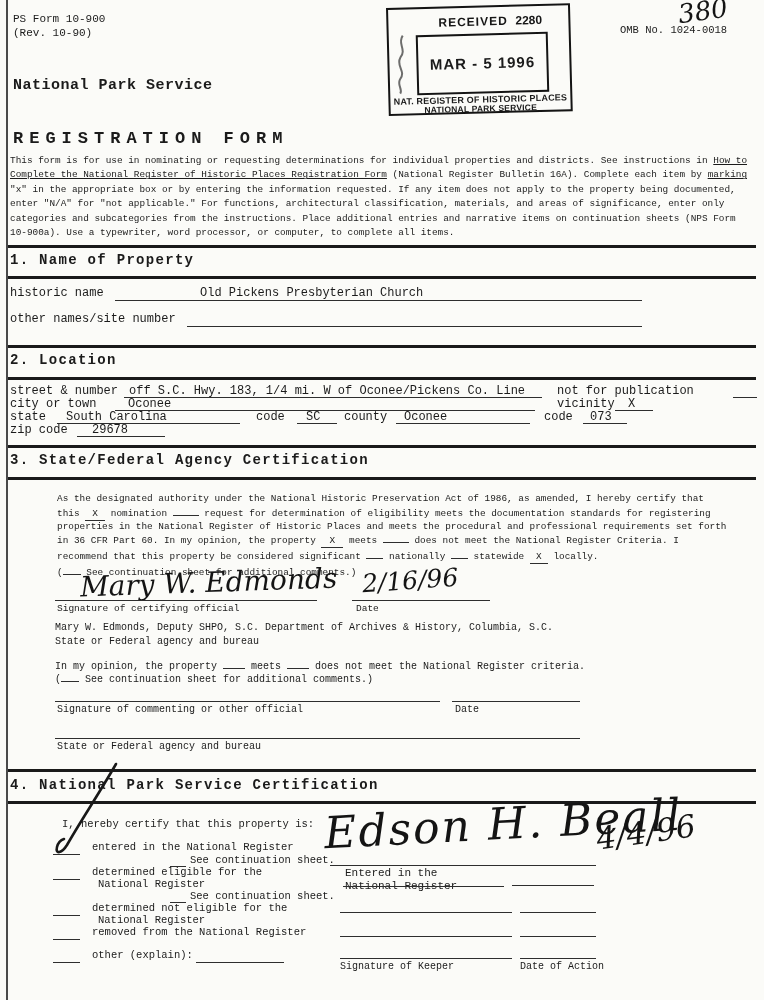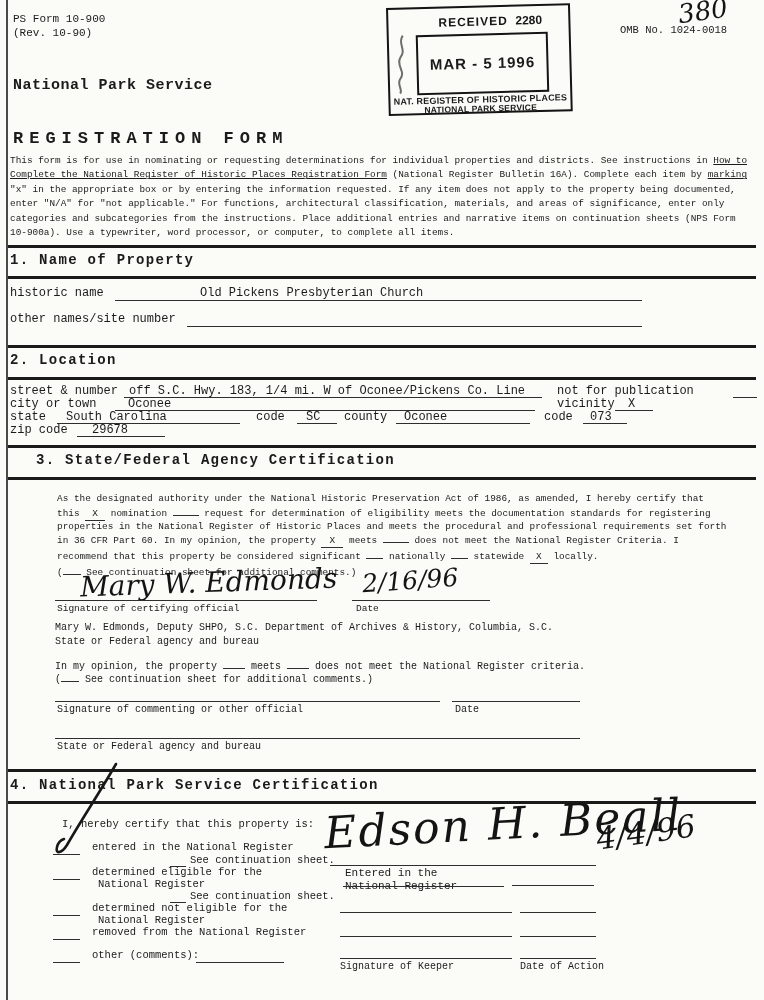--- a/index.html
+++ b/index.html
@@ -100,21 +100,21 @@
   <div class="t" style="left:404px;top:410px;font-size:12px;">Oconee</div>
   <div class="t" style="left:544px;top:410px;font-size:12px;">code</div>
   <div class="line" style="left:583px;top:423px;width:44px;"></div>
   <div class="t" style="left:590px;top:410px;font-size:12px;">073</div>
 
   <div class="t" style="left:10px;top:423px;font-size:12px;">zip code</div>
   <div class="line" style="left:77px;top:436px;width:88px;"></div>
   <div class="t" style="left:92px;top:423px;font-size:12px;">29678</div>
 
   <div class="rule" style="left:8px;top:445px;width:748px;"></div>
-  <div class="t h" style="left:10px;top:452px;margin-left:26px;">3. State/Federal Agency Certification</div>
+  <div class="t h" style="left:10px;top:452px;">3. State/Federal Agency Certification</div>
   <div class="rule" style="left:8px;top:477px;width:748px;"></div>
 
   <div class="wrap" style="left:57px;top:493px;width:672px;font-size:9.4px;line-height:11.8px;">
     <span>As the designated authority under the National Historic Preservation Act of 1986, as amended, I hereby certify that this </span><span class="mark" style="width:20px;">X</span><span> nomination </span><span class="blank" style="width:26px;"></span><span> request for determination of eligibility meets the documentation standards for registering properties in the National Register of Historic Places and meets the procedural and professional requirements set forth in 36 CFR Part 60.  In my opinion, the property </span><span class="mark" style="width:22px;">X</span><span> meets </span><span class="blank" style="width:26px;"></span><span> does not meet the National Register Criteria. I recommend that this property be considered significant </span><span class="blank" style="width:17px;"></span><span> nationally </span><span class="blank" style="width:17px;"></span><span> statewide </span><span class="mark" style="width:18px;">X</span><span> locally.</span>
     <br>
     <span>(</span><span class="blank" style="width:18px;"></span><span> See continuation sheet for additional comments.)</span>
   </div>
 
   <div class="hand" style="left:80px;top:566px;font-size:28px;transform:rotate(-2deg);">Mary W. Edmonds</div>
   <div class="hand" style="left:362px;top:566px;font-size:25px;transform:rotate(-4deg);">2/16/96</div>
@@ -167,21 +167,21 @@
   <div class="t" style="left:190px;top:890px;font-size:10.5px;">See continuation sheet.</div>
 
   <div class="line" style="left:53px;top:915px;width:27px;"></div>
   <div class="t" style="left:92px;top:902px;font-size:10.5px;">determined not eligible for the</div>
   <div class="t" style="left:98px;top:914px;font-size:10.5px;">National Register</div>
 
   <div class="line" style="left:53px;top:939px;width:27px;"></div>
   <div class="t" style="left:92px;top:926px;font-size:10.5px;">removed from the National Register</div>
 
   <div class="line" style="left:53px;top:962px;width:27px;"></div>
-  <div class="t" style="left:92px;top:949px;font-size:10.5px;">other (comments):</div>
+  <div class="t" style="left:92px;top:949px;font-size:10.5px;">other (explain):</div>
   <div class="line" style="left:196px;top:962px;width:88px;"></div>
 
   <div class="hand" style="left:324px;top:798px;font-size:44px;letter-spacing:2px;transform:rotate(-3deg);">Edson H. Beall</div>
   <div class="hand" style="left:596px;top:814px;font-size:31px;transform:rotate(-8deg);">4/4/96</div>
 
   <div class="line" style="left:330px;top:865px;width:266px;"></div>
   <div class="t" style="left:345px;top:867px;font-size:11px;">Entered in the</div>
   <div class="t" style="left:345px;top:880px;font-size:11px;">National Register</div>
   <div class="line" style="left:343px;top:886px;width:161px;"></div>
   <div class="line" style="left:512px;top:885px;width:82px;"></div>

